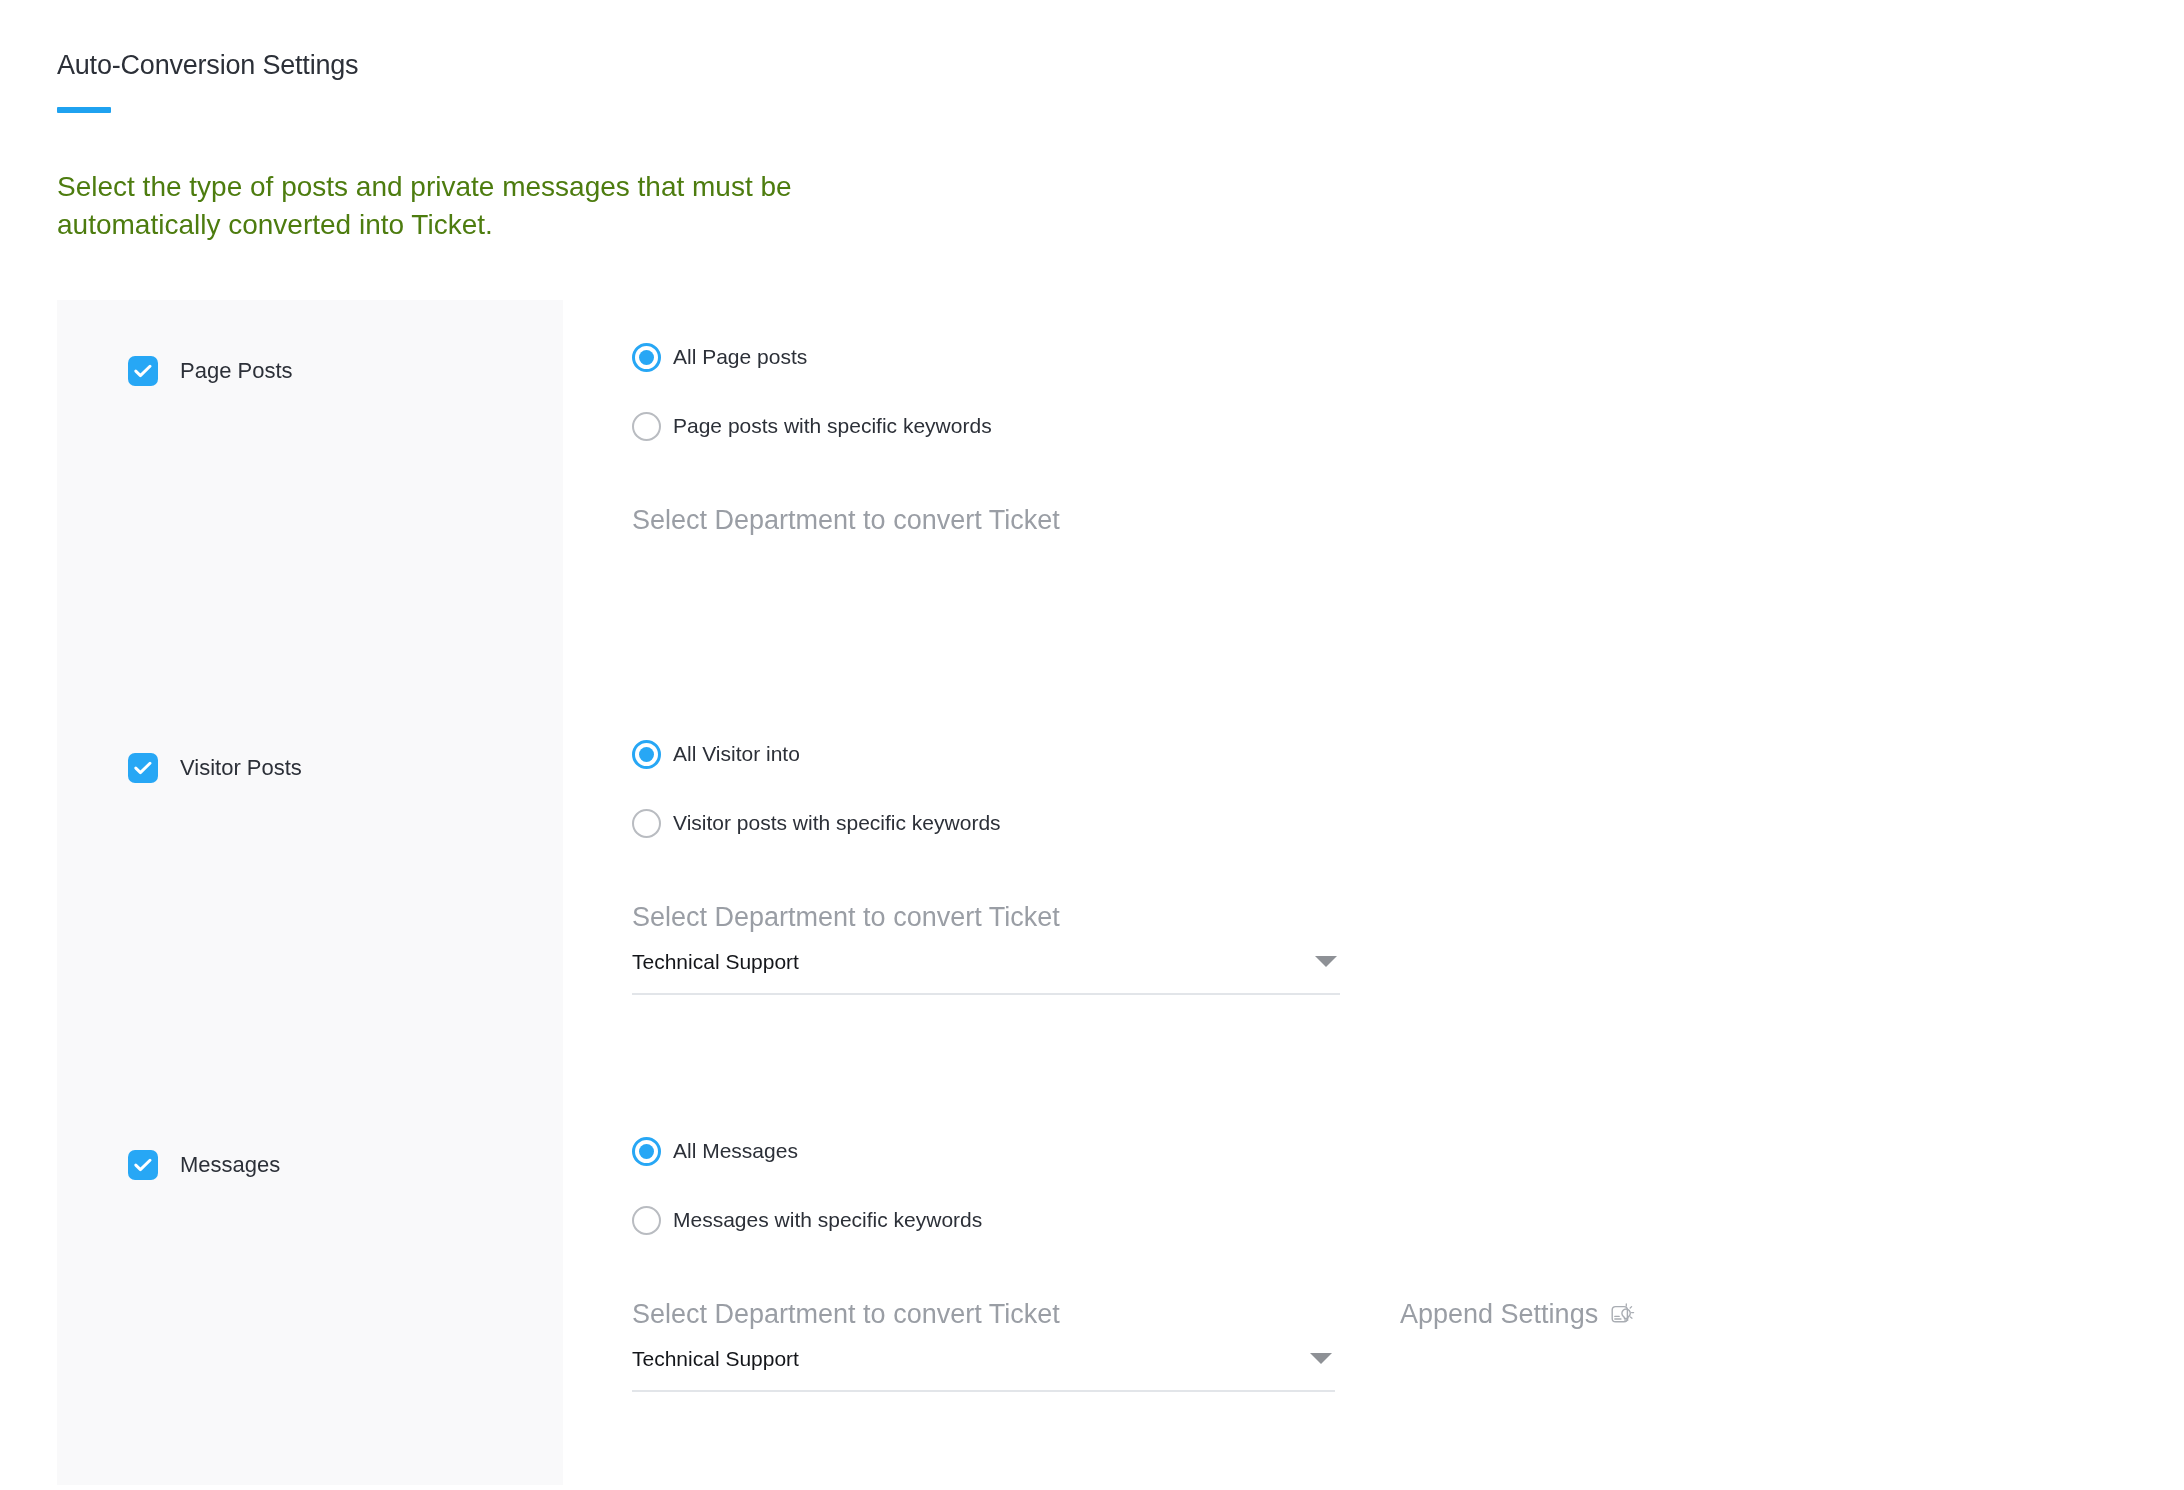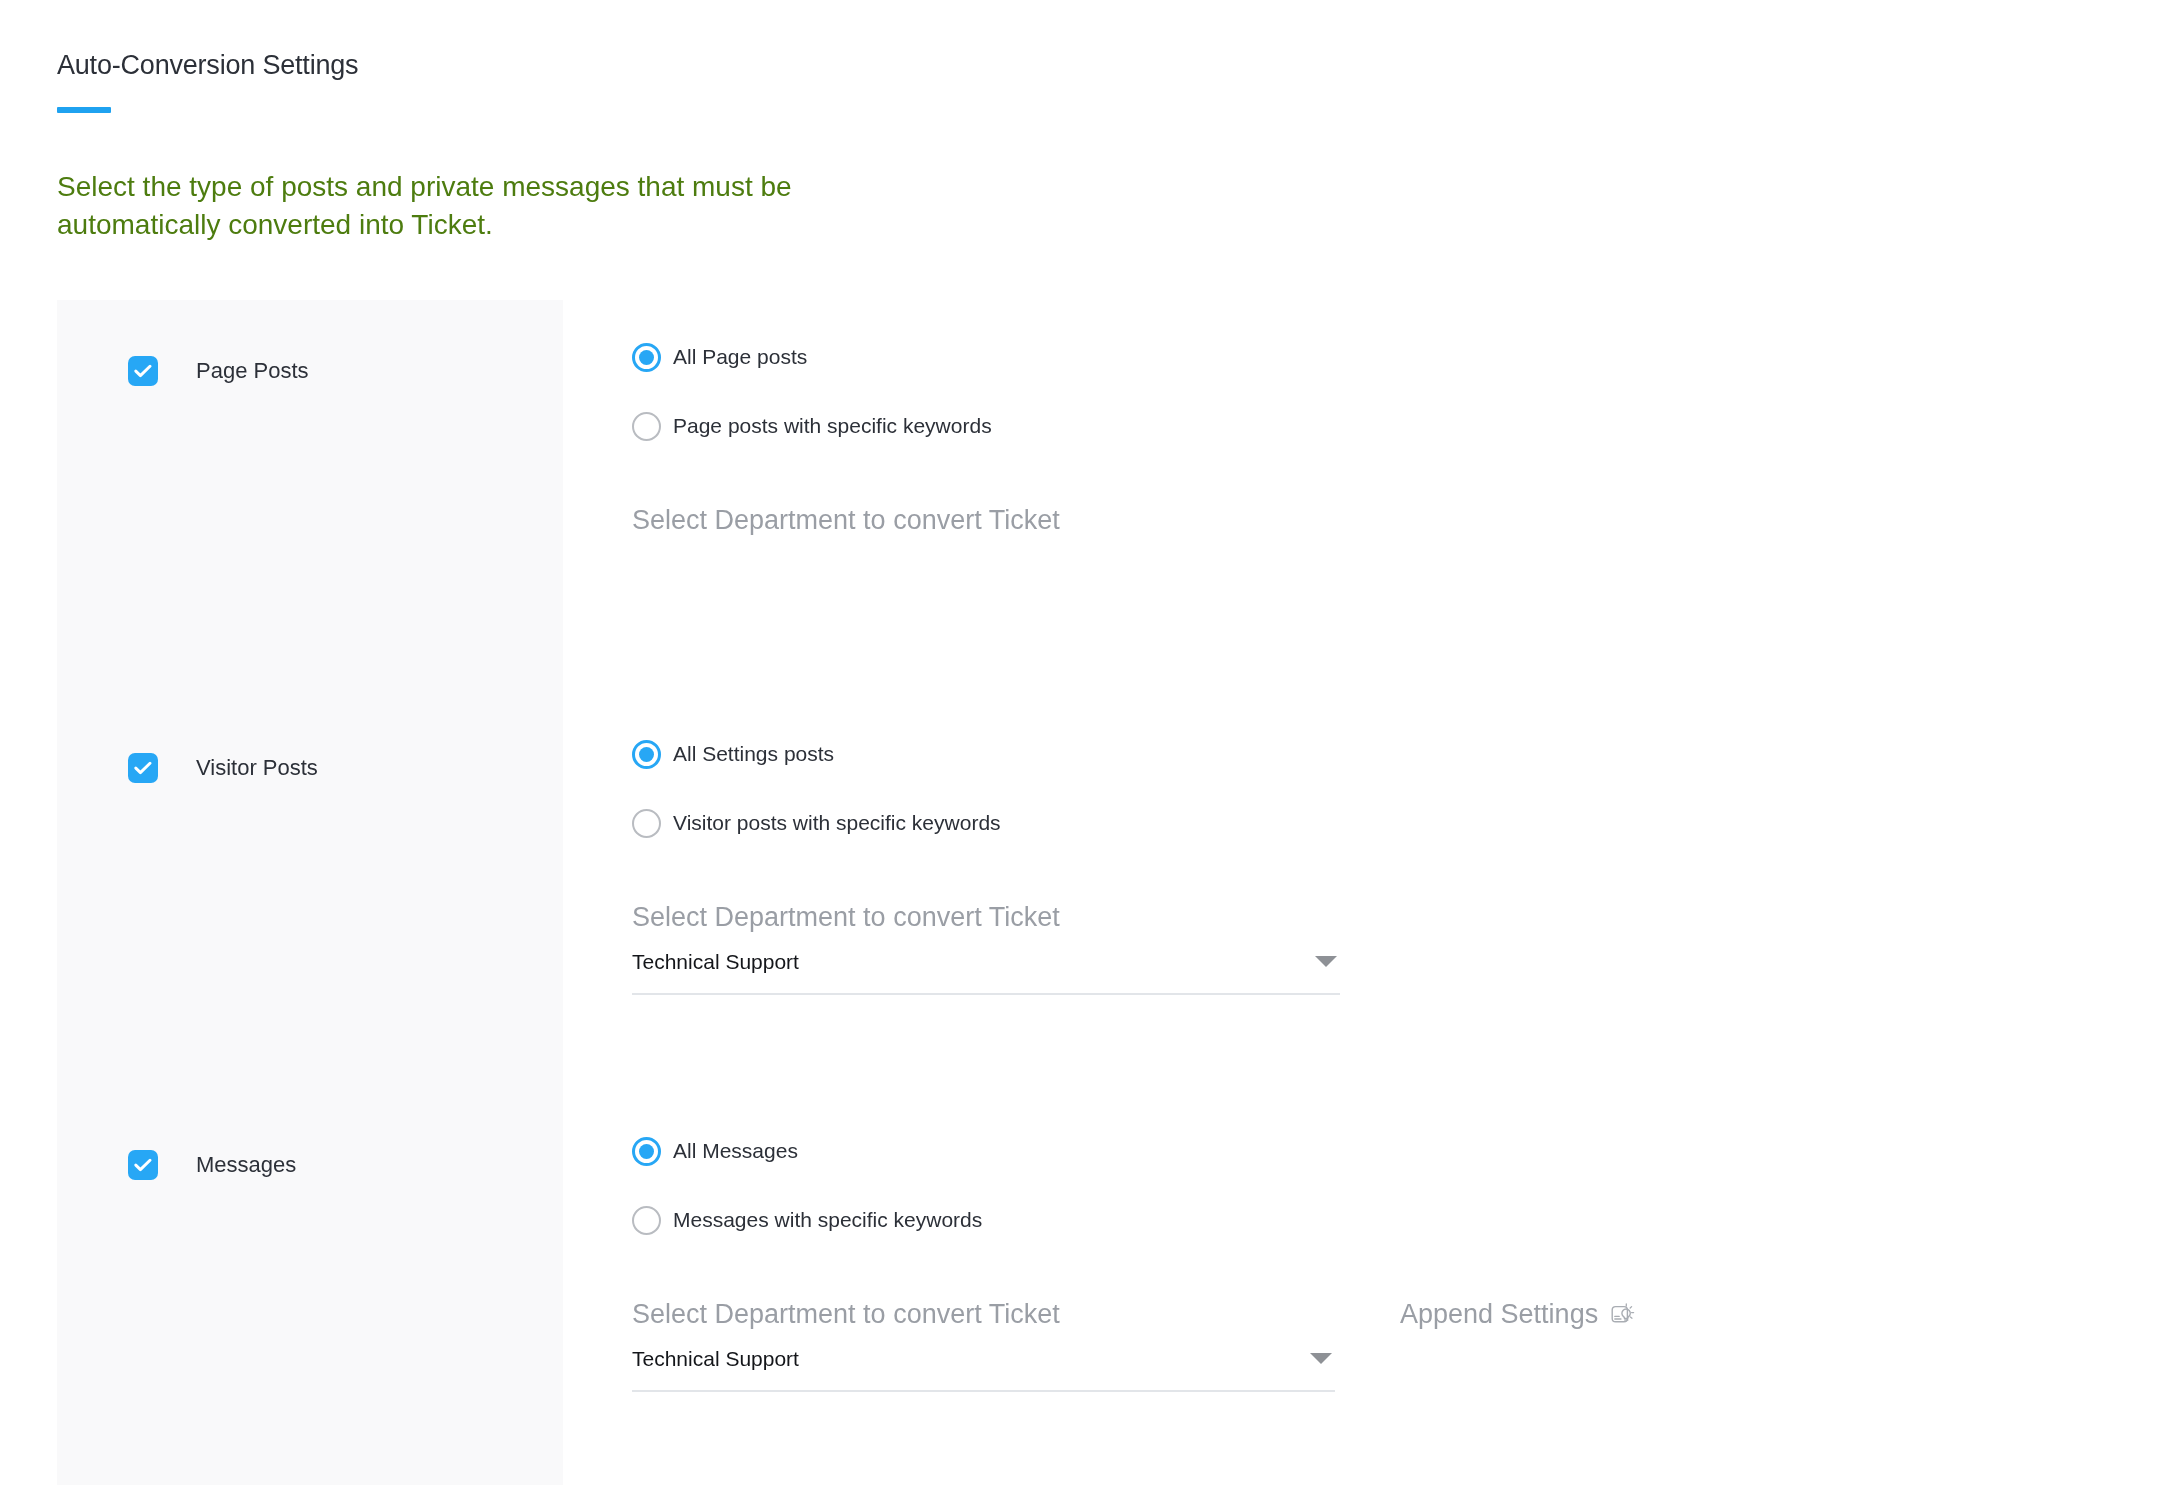--- a/index.html
+++ b/index.html
@@ -85,21 +85,21 @@
     border-radius: 7px;
     background: #27a7f5;
     display: flex;
     align-items: center;
     justify-content: center;
     flex: 0 0 auto;
   }
   .checkbox svg { display: block; }
 
   .cb-label {
-    margin-left: 38px;
+    margin-left: 22px;
     font-size: 22px;
     color: #2c3038;
     white-space: nowrap;
   }
 
   
   .radio-group {
     position: absolute;
     left: 632px;
     top: 0;
@@ -233,21 +233,21 @@
         <svg width="18" height="14" viewBox="0 0 18 14" aria-hidden="true">
           <path d="M1.8 7.1 L6.4 11.6 L16 2.2" fill="none" stroke="#ffffff" stroke-width="2.9" stroke-linecap="round" stroke-linejoin="round"></path>
         </svg>
       </span>
       <span class="cb-label">Visitor Posts</span>
     </div>
 
     <div class="radio-group">
       <div class="radio-row">
         <span class="radio on"></span>
-        <span class="radio-label">All Settings posts</span>
+        <span class="radio-label">All Visitor into</span>
       </div>
       <div class="radio-row">
         <span class="radio off"></span>
         <span class="radio-label">Visitor posts with specific keywords</span>
       </div>
     </div>
 
     <div class="field" style="left:632px; top:165px; width:708px;">
       <div class="field-label">Select Department to convert Ticket</div>
       <div class="field-control">

